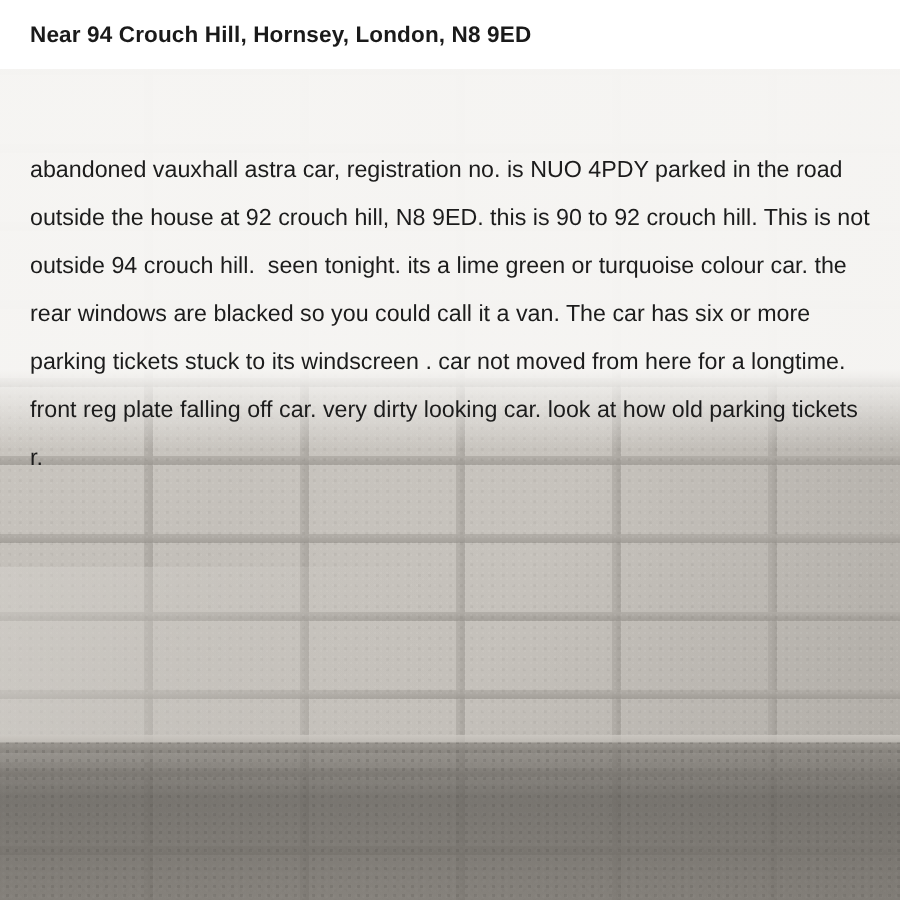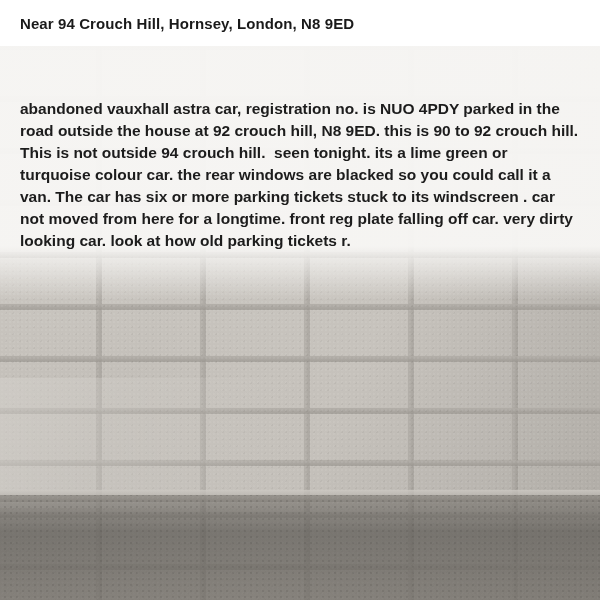--- a/index.html
+++ b/index.html
@@ -120,24 +120,23 @@
     font-weight: bold;
     color: #1a1a1a;
     letter-spacing: 0.1px;
   }
   .report-body {
     position: absolute;
     left: 20px;
     top: 98px;
     width: 560px;
     font-size: 15.5px;
-    line-height: 22px;
+    line-height: 32px;
     color: #1c1c1c;
     white-space: pre-wrap;
-    font-weight: bold;
   }
 </style>
 </head>
 <body>
 
 <div class="report-card">
 
   <div class="photo-backdrop"></div>
   <div class="wall-patch"></div>
   <div class="kerb-edge"></div>

